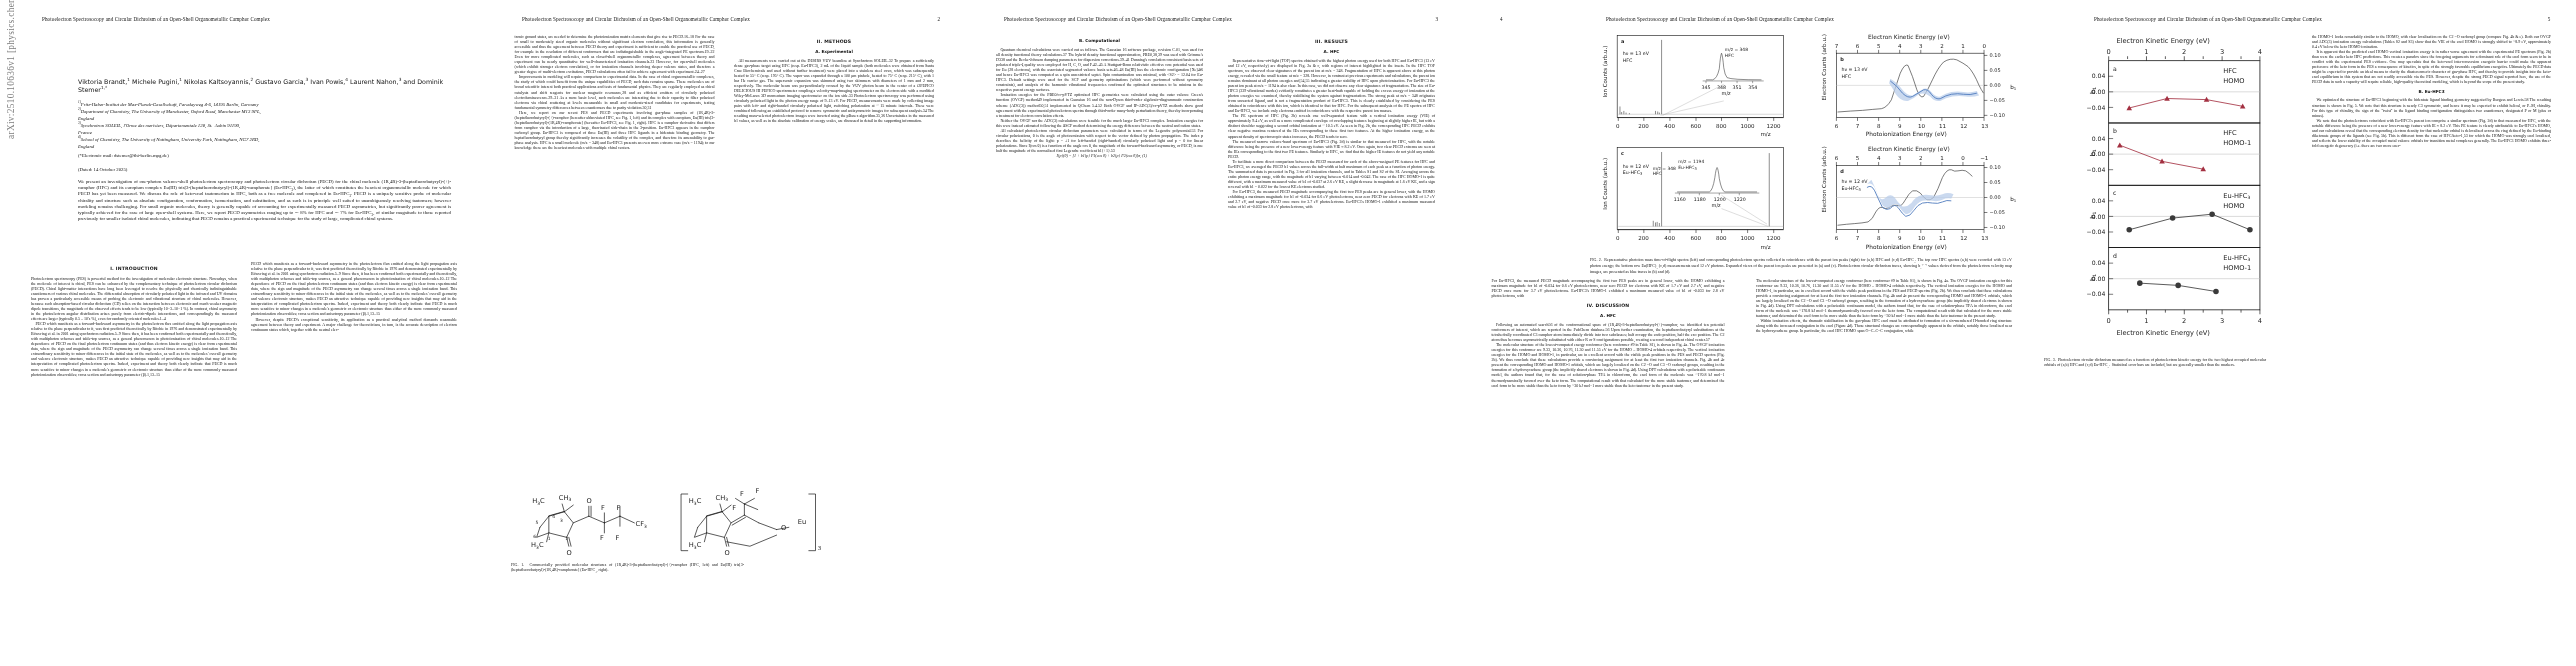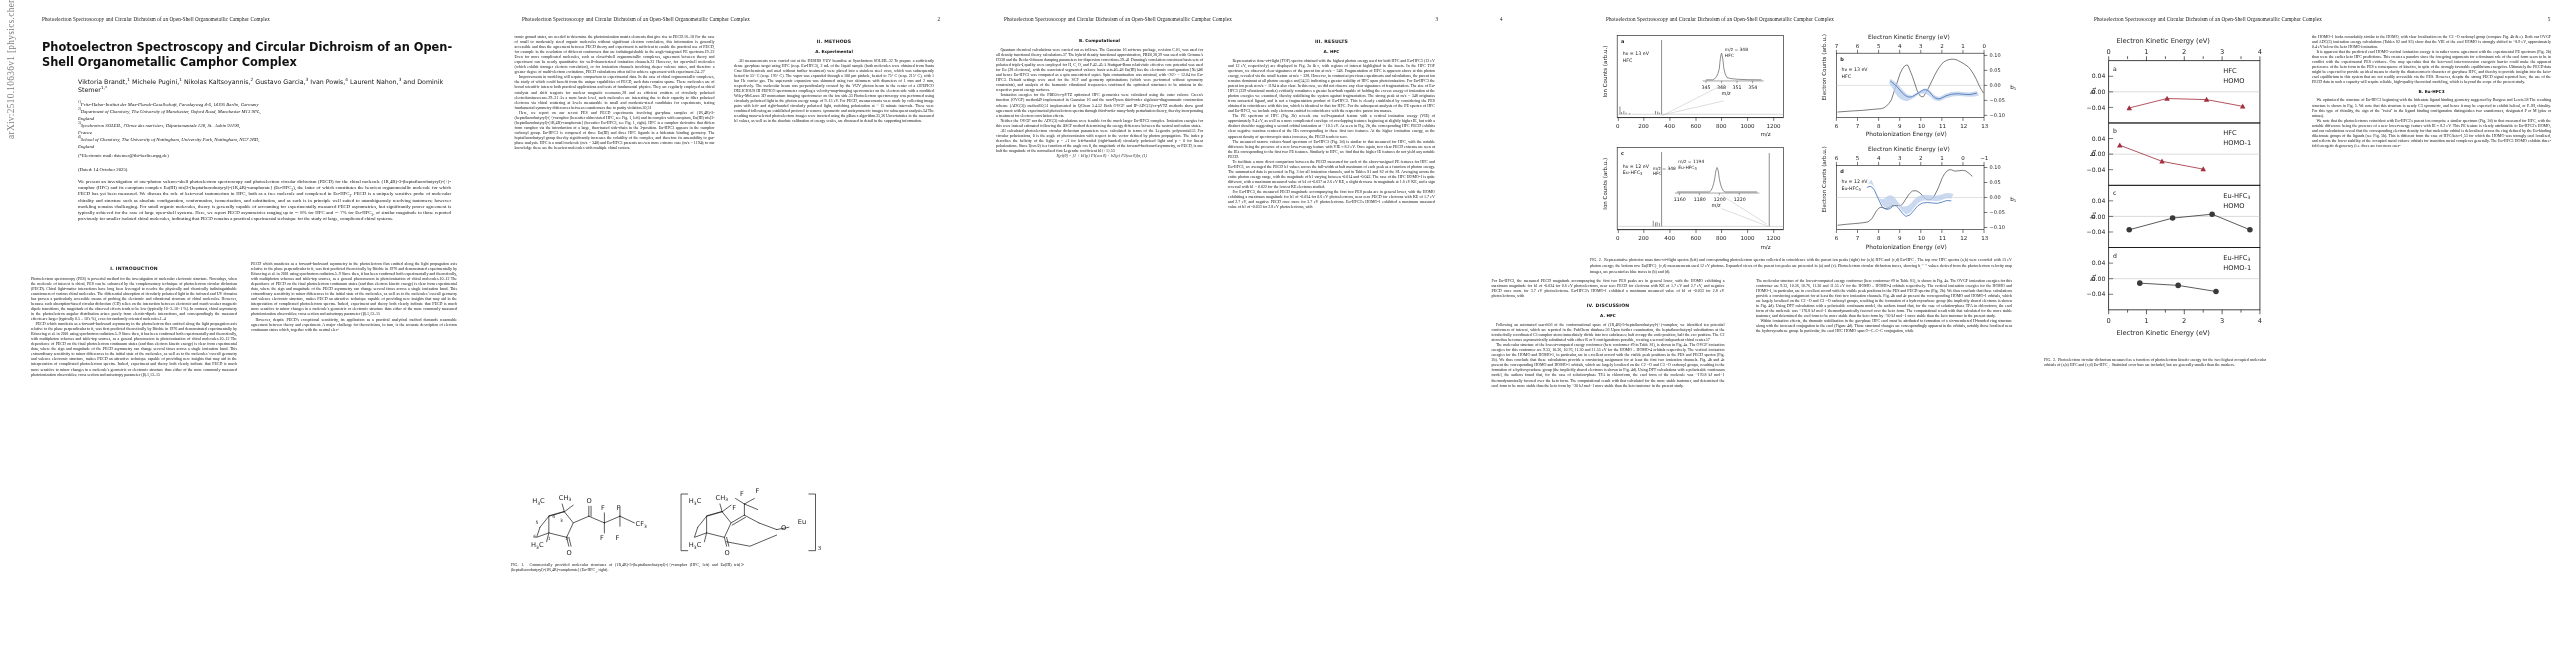--- a/index.html
+++ b/index.html
@@ -43,21 +43,20 @@
 </style>
 </head>
 <body>
 
 <div id="sheet">
 
   <div class="page p1">
     <div class="runhead" style="left:42px;">Photoelectron Spectrosocopy and Circular Dichroism of an Open-Shell Organometallic Camphor Complex</div>
     <div class="arxiv">arXiv:2510.10636v1  [physics.chem-ph]  12 Oct 2025</div>
 
-    <div class="title" style="left:42px;top:40px;width:411px;">Photoelectron Spectroscopy and Circular Dichroism of an Open-Shell Organometallic Camphor Complex</div>
 
     <div class="authors" style="left:78px;top:78px;width:378px;">
       Viktoria Brandt,<sup>1</sup> Michele Pugini,<sup>1</sup> Nikolas Kaltsoyannis,<sup>2</sup> Gustavo Garcia,<sup>3</sup> Ivan Powis,<sup>4</sup> Laurent Nahon,<sup>3</sup> and Dominik Stemer<sup>1,*</sup>
     </div>
 
     <div class="affil" style="left:78px;top:102px;width:356px;"><sup>1)</sup>Fritz-Haber-Institut der Max-Planck-Gesellschaft, Faradayweg 4-6, 14195 Berlin, Germany</div>
     <div class="affil" style="left:78px;top:109px;width:356px;"><sup>2)</sup>Department of Chemistry, The University of Manchester, Oxford Road, Manchester M13 9PL,<br>England</div>
     <div class="affil" style="left:78px;top:123px;width:356px;"><sup>3)</sup>Synchrotron SOLEIL, l'Orme des merisiers, Départementale 128, St.&nbsp; Aubin 91190,<br>France</div>
     <div class="affil" style="left:78px;top:137px;width:356px;"><sup>4)</sup>School of Chemistry, The University of Nottingham, University Park, Nottingham, NG7 2RD,<br>England</div>
 

